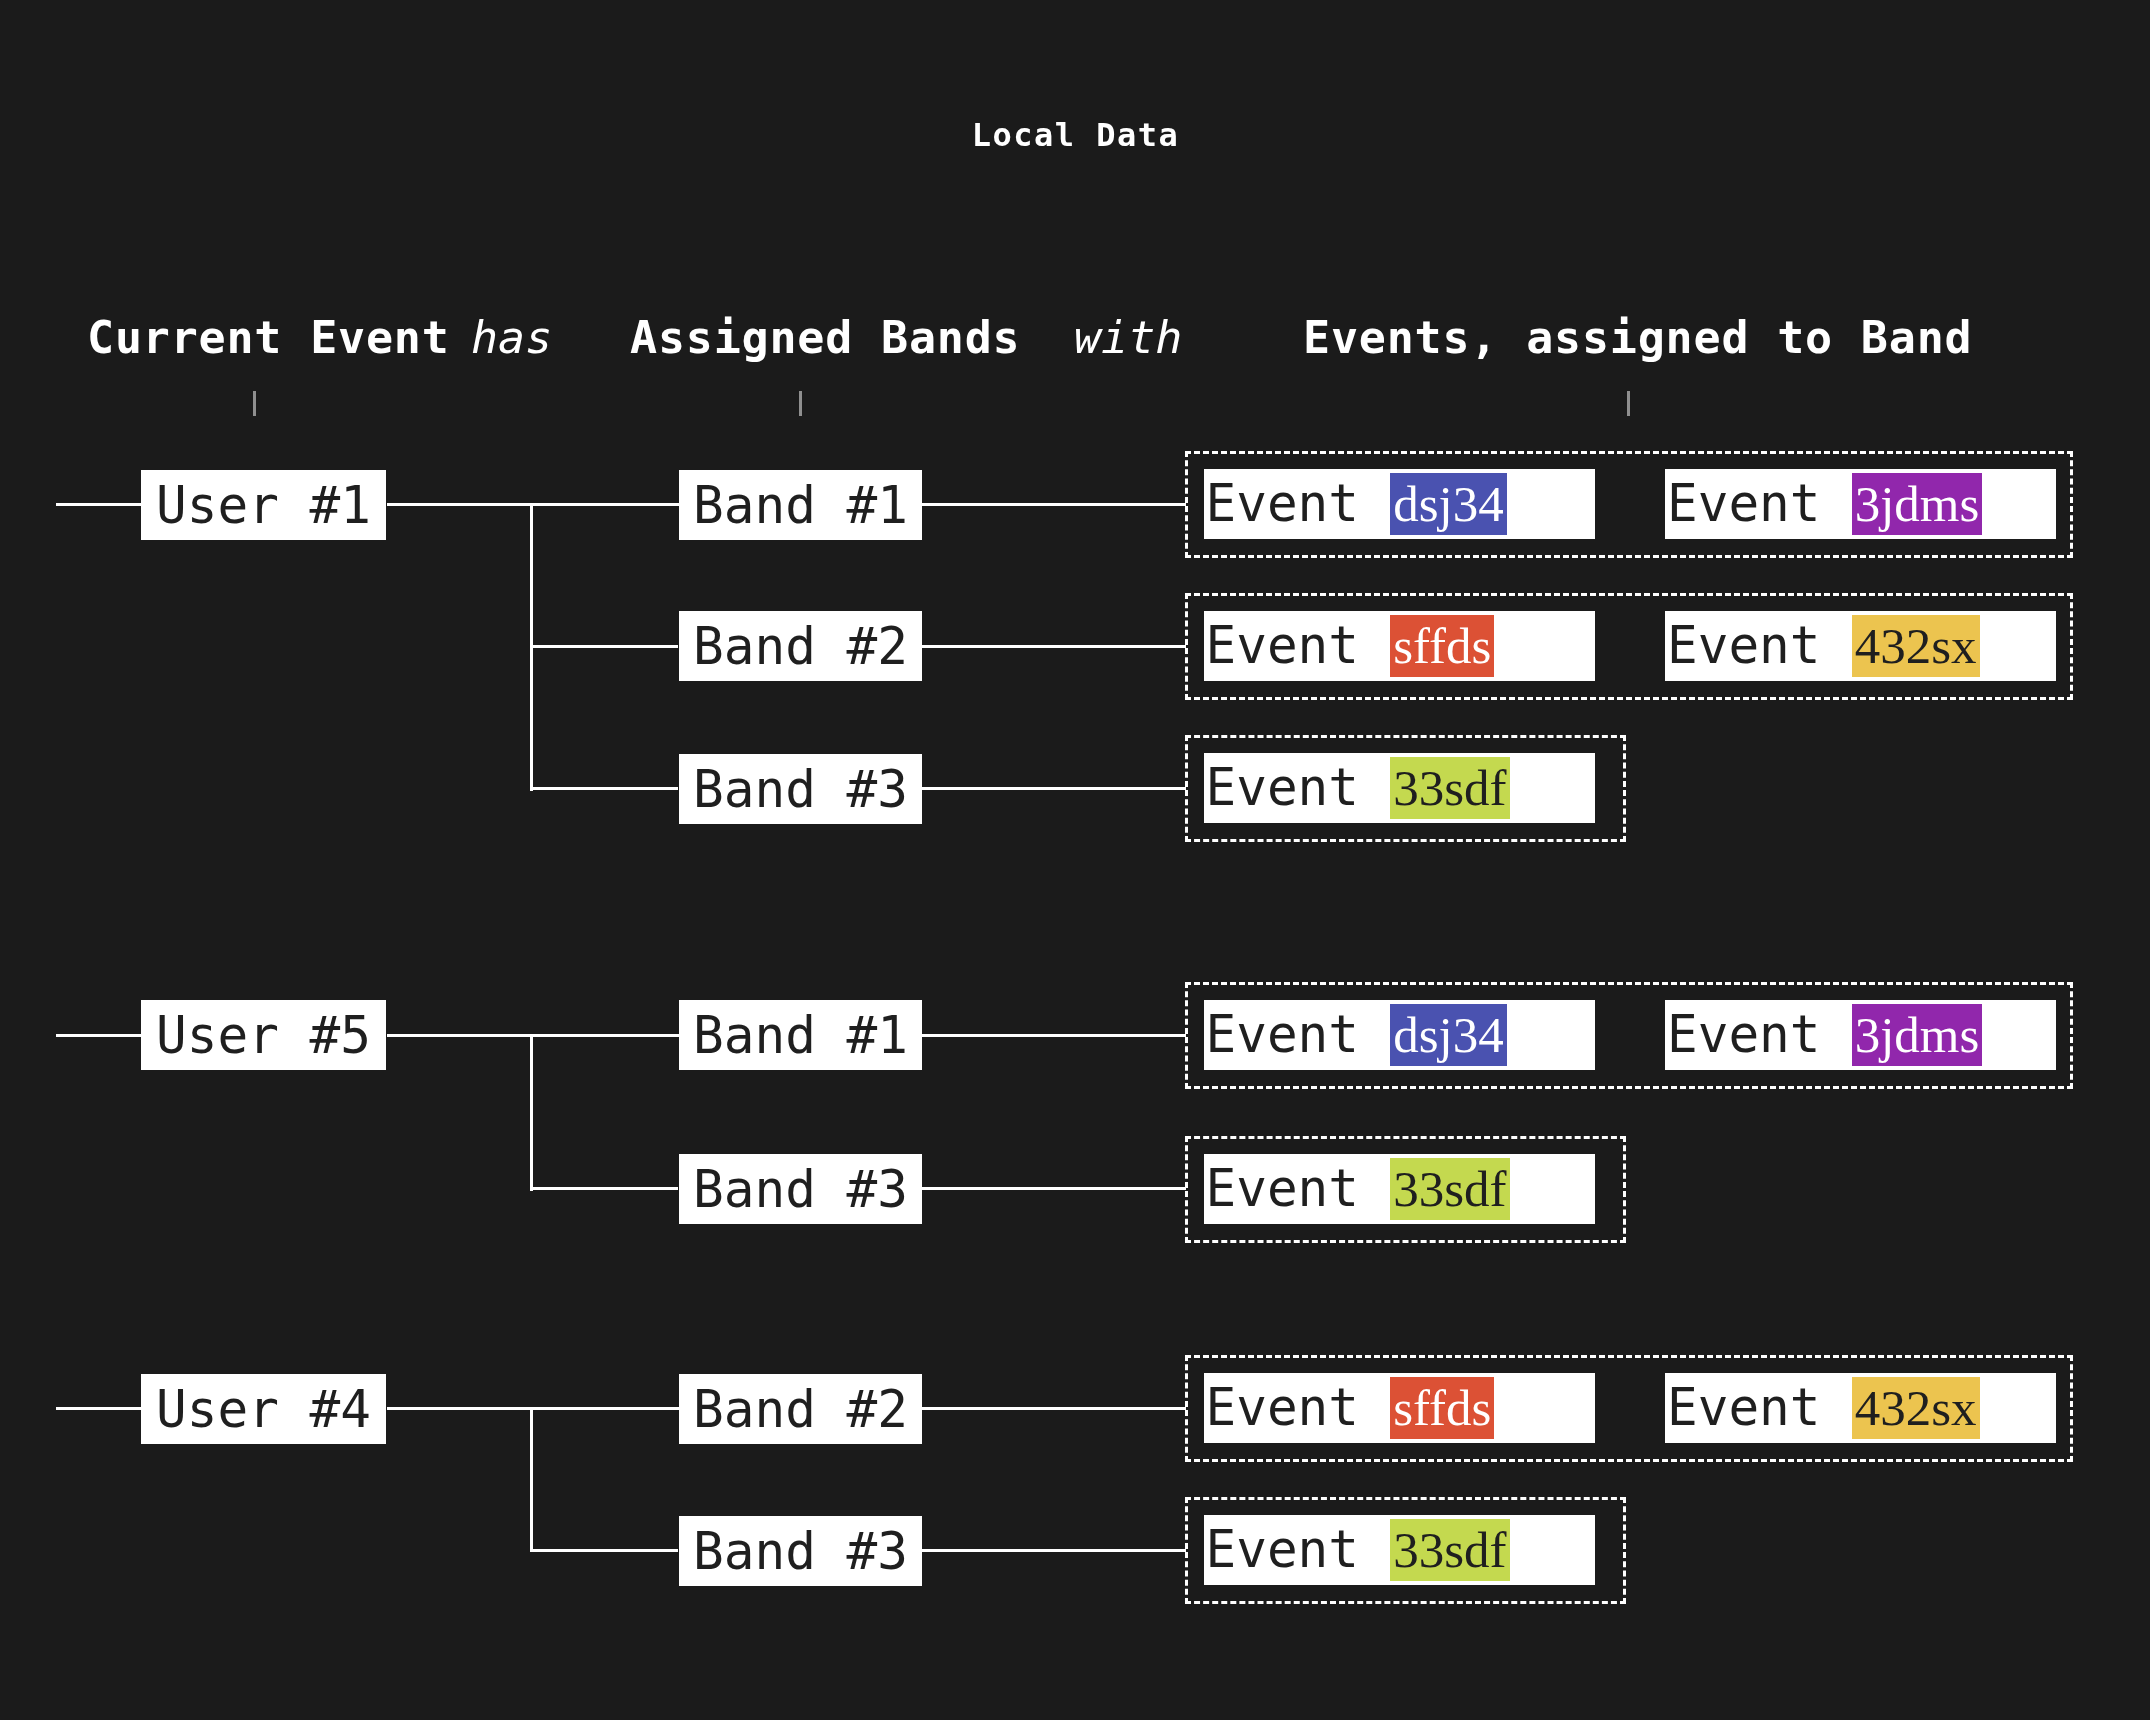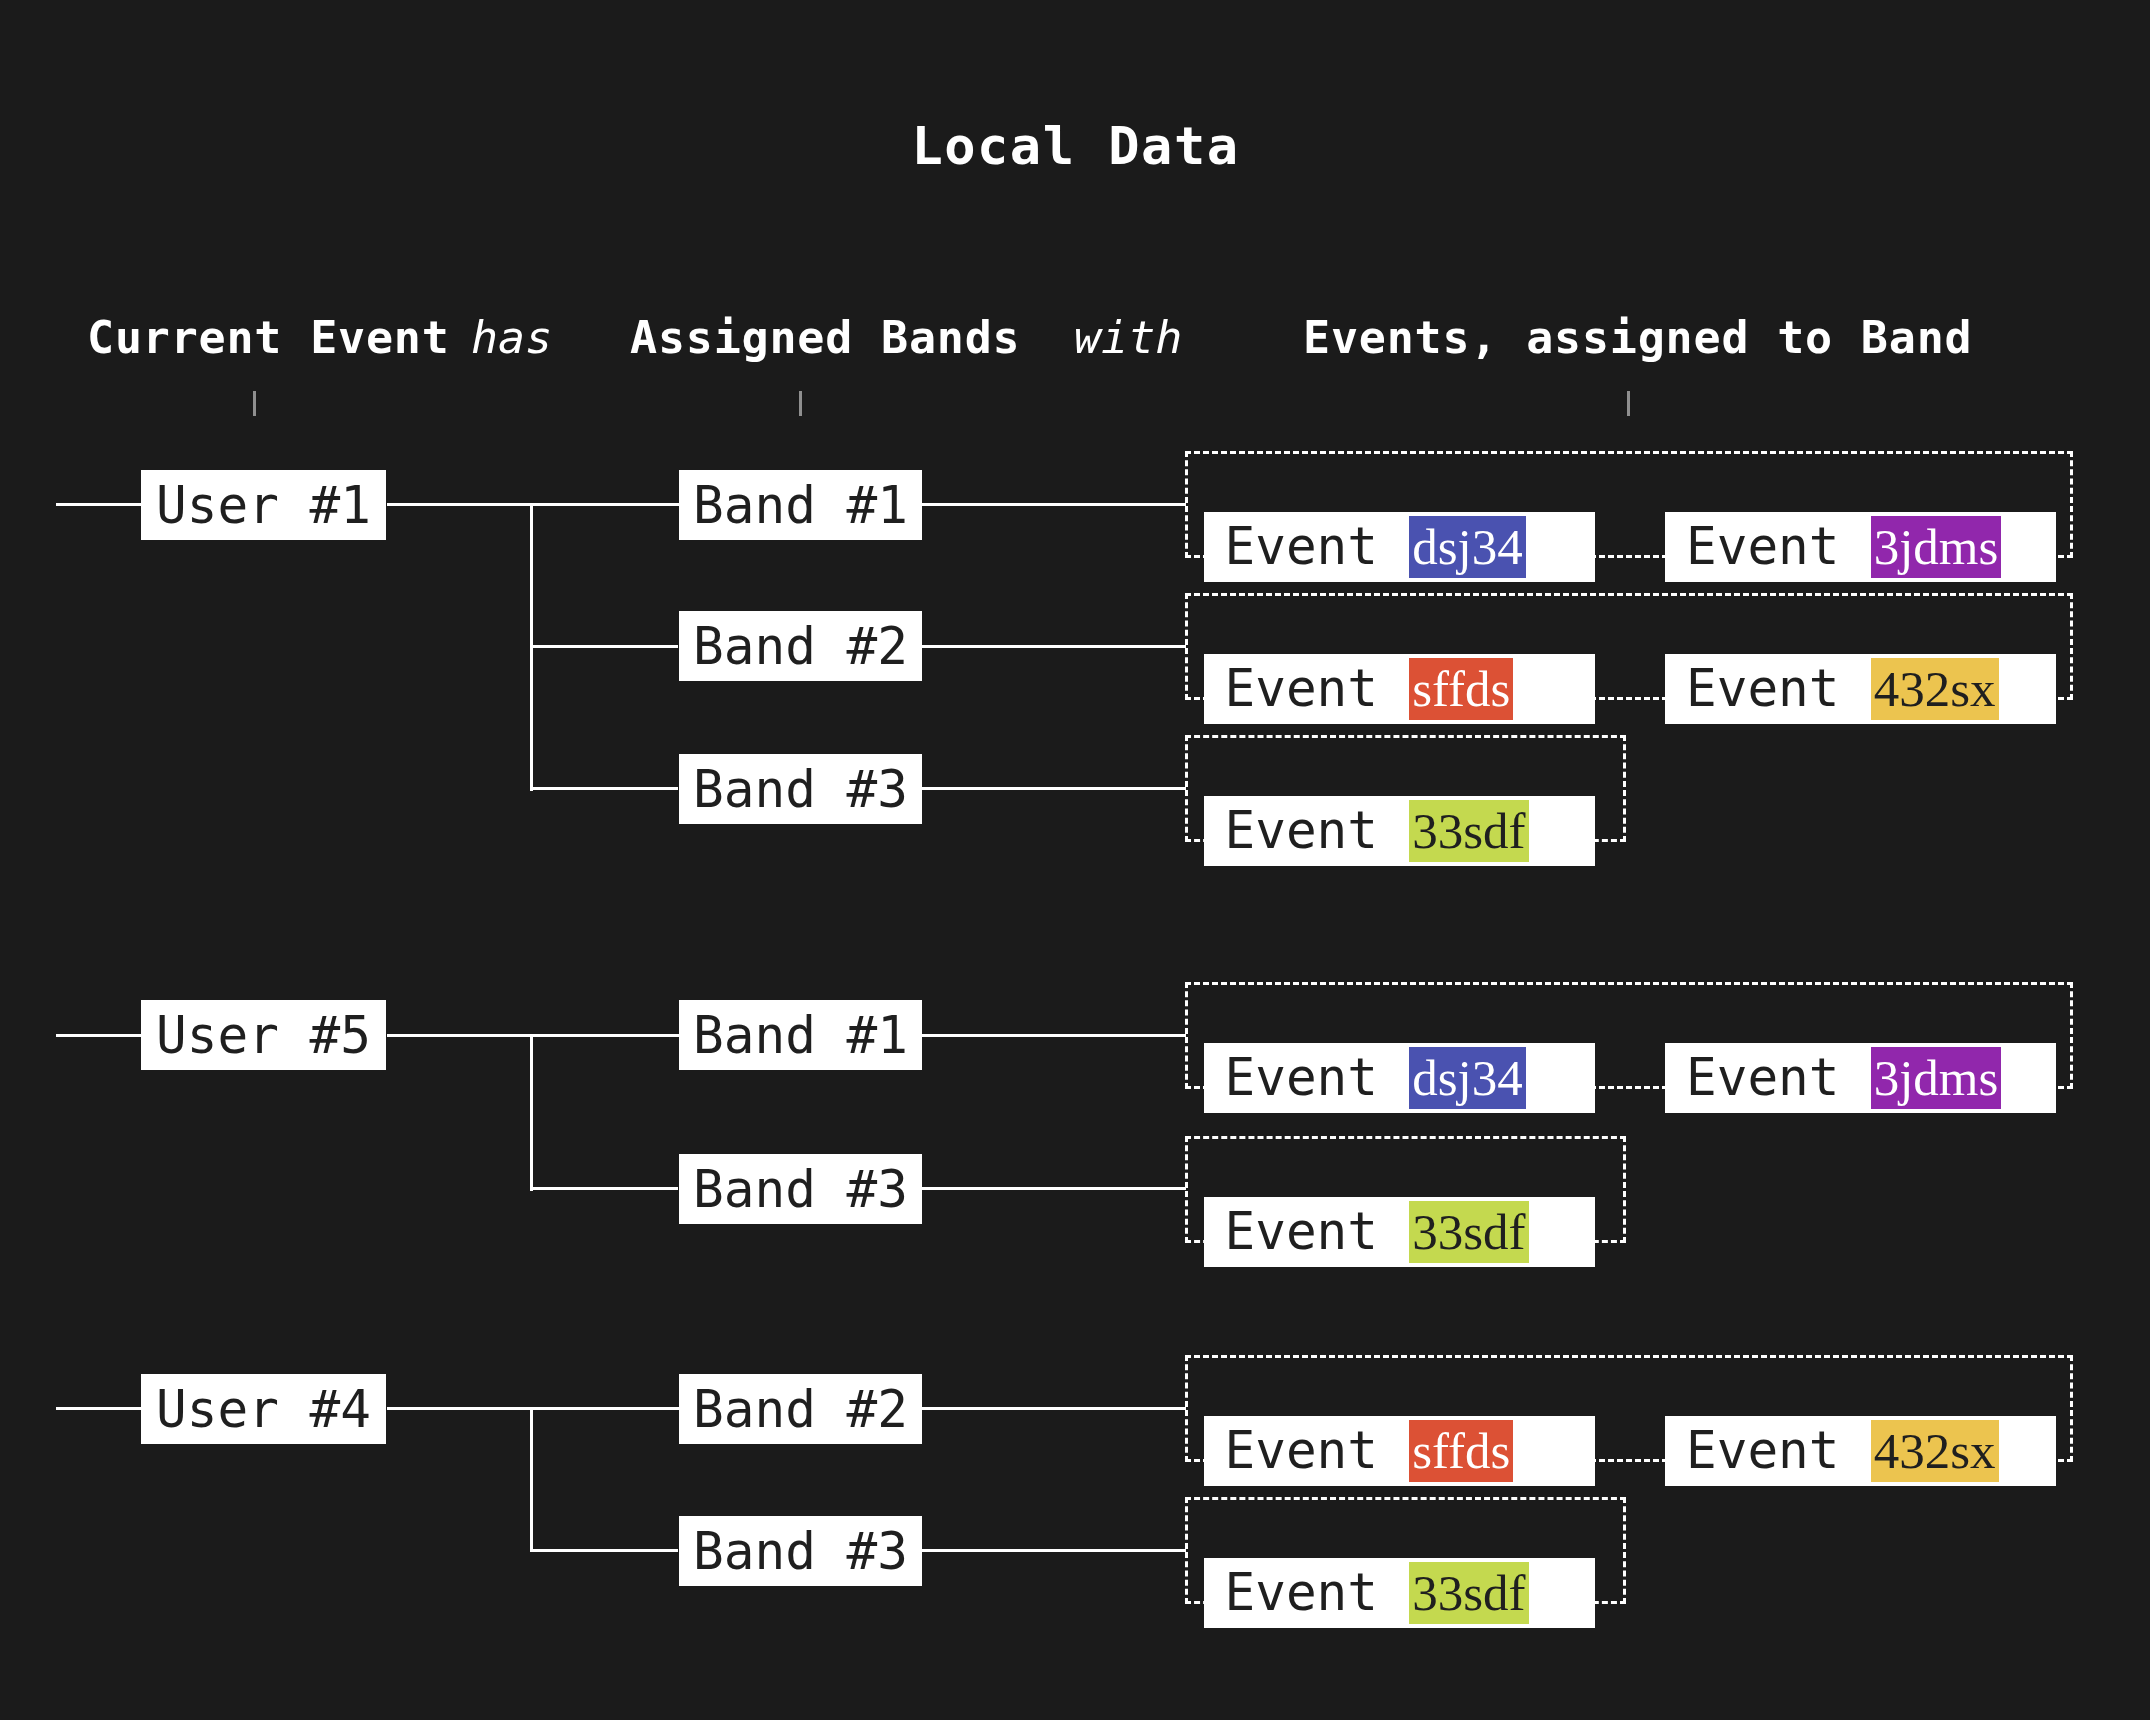--- a/index.html
+++ b/index.html
@@ -2,36 +2,36 @@
 <html style="font-size:12.4px"><head>
 <meta charset="utf-8">
 <style>
   html,body{margin:0;padding:0;background:#1b1b1b;}
   *{box-sizing:border-box;}
   #canvas{
     position:relative;width:2151px;height:1721px;background:#1b1b1b;overflow:hidden;
     font-family:"DejaVu Sans Mono","Liberation Mono",monospace;color:#ffffff;
   }
   .title{position:absolute;left:0;top:116px;width:100%;text-align:center;
-    font-size:52px;font-weight:bold;letter-spacing:1.5px;}
+    font-size:32px;font-weight:bold;letter-spacing:1.5px;}
   .hdr{position:absolute;top:311px;font-size:45px;white-space:nowrap;}
   .hdr.bold{font-weight:bold;letter-spacing:0.8px;}
   .hdr.rel{font-style:italic;font-weight:normal;}
   .tick{position:absolute;width:3.1px;height:25px;background:#8f8f8f;top:391px;}
   .box{position:absolute;height:70px;background:#ffffff;color:#1f1f1f;
     font-size:51px;display:flex;align-items:center;justify-content:center;white-space:pre;}
   .user{left:141px;width:245px;}
   .band{left:679px;width:243px;}
   .hline{position:absolute;height:3.1px;background:#ffffff;}
   .vline{position:absolute;width:3.1px;background:#ffffff;}
   .egroup{position:absolute;left:1185px;height:107px;border:3.9px dashed #ffffff;}
   .egroup.two{width:888px;}
   .egroup.one{width:441px;}
   .ebox{position:absolute;top:14.7px;width:391px;height:70px;background:#ffffff;
-    display:flex;align-items:center;padding-left:21px;font-size:51px;margin-top:43px;}
+    display:flex;align-items:center;padding-left:2px;font-size:51px;}
   .ebox.p1{left:15.5px;}
   .ebox.p2{left:477px;}
   .elabel{color:#1f1f1f;white-space:pre;}
   .echip{margin-left:31px;height:62px;display:inline-flex;align-items:center;
     padding:0 3.1px;white-space:pre;font-family:Liberation Serif, serif;}
 </style>
 </head>
 <body>
 
 <div id="canvas">

